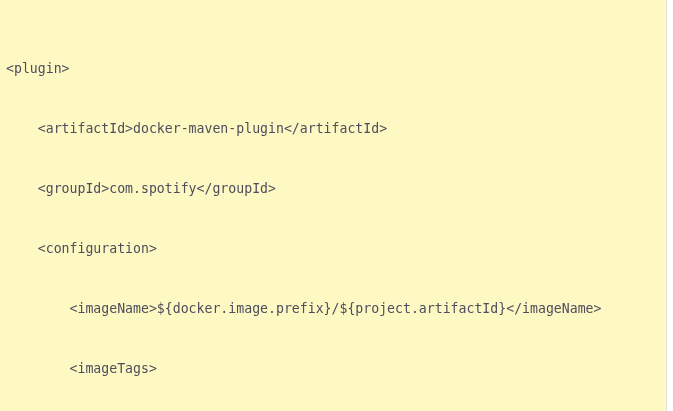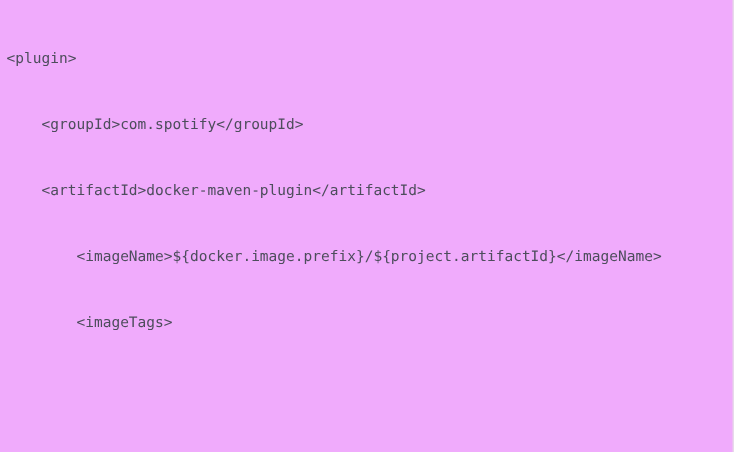--- a/index.html
+++ b/index.html
@@ -12,23 +12,23 @@
     height: 411px;
     background: #ffffff;
     font-family: "DejaVu Sans Mono", "Liberation Mono", monospace;
     overflow: hidden;
   }
   #code-block {
     position: relative;
     box-sizing: border-box;
     width: 667px;
     height: 411px;
-    background: #f0abfc;
+    background: #fef9c3;
     border-right: 1px solid #e3e3e3;
-    padding: 4px 0 0 6px;
+    padding: 19px 0 0 6px;
     overflow: hidden;
   }
   .code-pre {
     margin: 0;
     padding: 0;
     font-family: "DejaVu Sans Mono", "Liberation Mono", monospace;
     font-size: 13.2px;
     line-height: 20px;
     color: #4d4d5c;
     white-space: pre;
@@ -40,22 +40,23 @@
     height: 20px;
     white-space: pre;
   }
 </style>
 </head>
 <body>
 
 <div id="code-block">
   <pre class="code-pre"><code>
     <span class="code-line">&lt;plugin&gt;</span>
+    <span class="code-line">    &lt;artifactId&gt;docker-maven-plugin&lt;/artifactId&gt;</span>
     <span class="code-line">    &lt;groupId&gt;com.spotify&lt;/groupId&gt;</span>
-    <span class="code-line">    &lt;artifactId&gt;docker-maven-plugin&lt;/artifactId&gt;</span>
+    <span class="code-line">    &lt;configuration&gt;</span>
     <span class="code-line">        &lt;imageName&gt;${docker.image.prefix}/${project.artifactId}&lt;/imageName&gt;</span>
     <span class="code-line">        &lt;imageTags&gt;</span>
     
     
     
     
     
     
     
     

